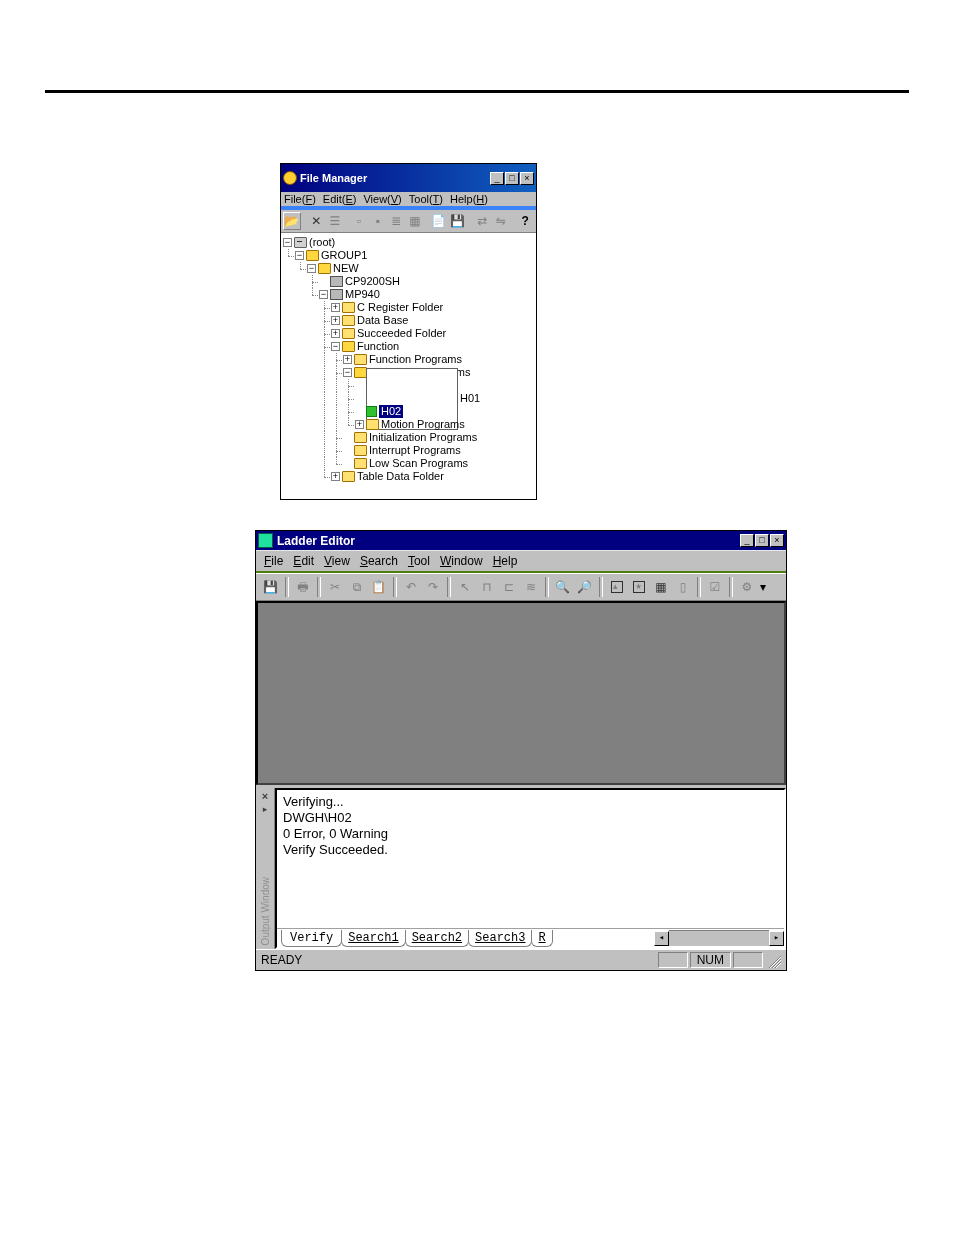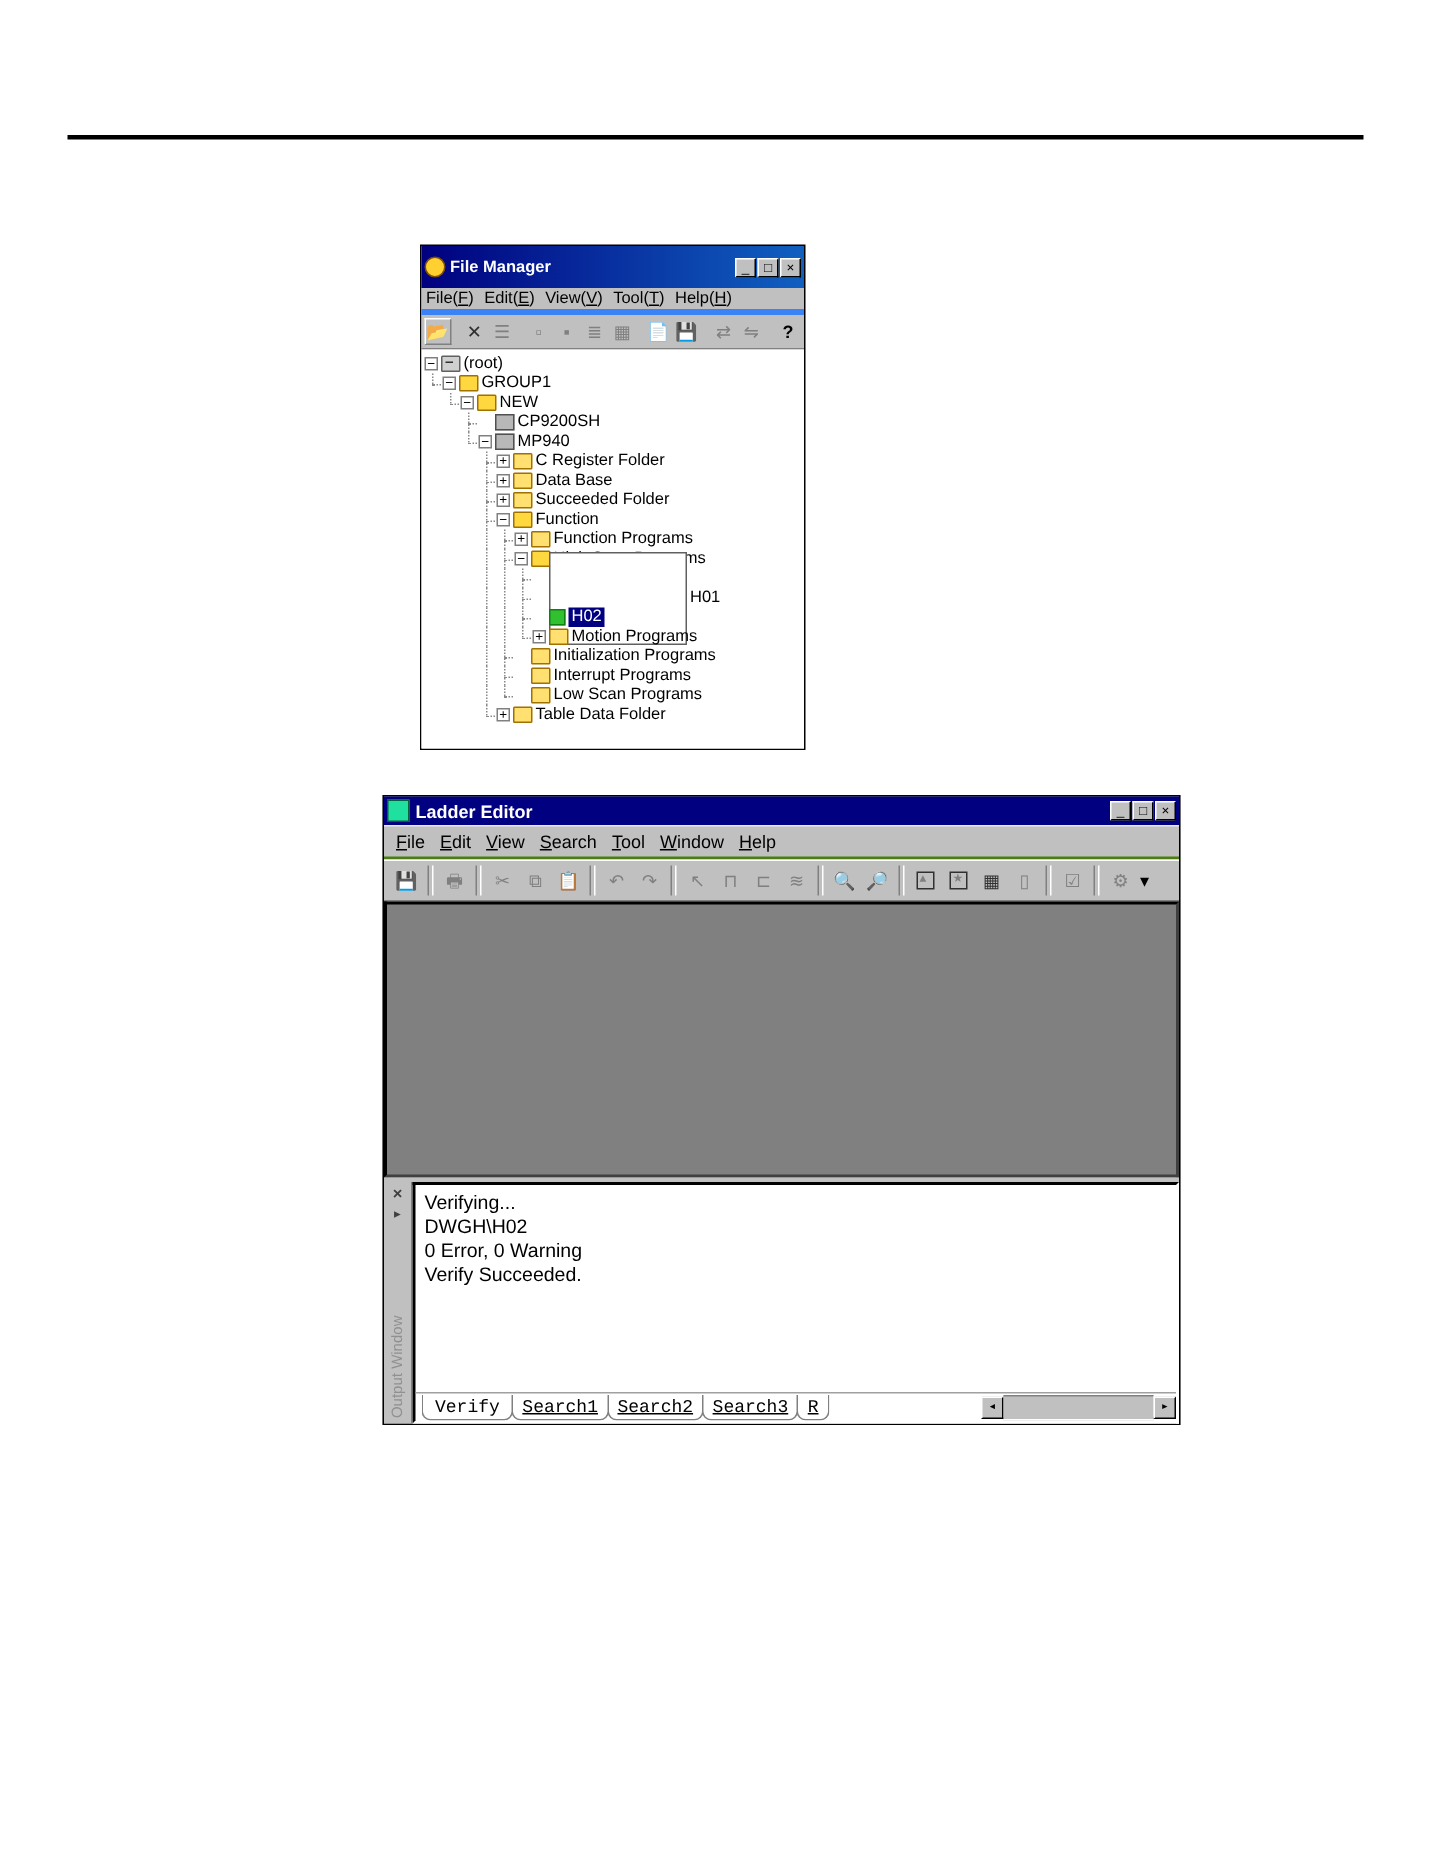--- a/index.html
+++ b/index.html
@@ -746,14 +746,21 @@
           <span class="le-tab flat">R</span>
           <span class="le-scroll-end">
             <span class="le-scroll-btn">◂</span>
             <span style="display:inline-block;width:100px;height:15px;background:#c0c0c0;border-top:1px solid #808080;border-bottom:1px solid #fff;"></span>
             <span class="le-scroll-btn">▸</span>
           </span>
         </div>
       </div>
     </div>
 
+    <div class="le-statusbar">
+      <span class="le-status-left">READY</span>
+      <span class="le-status-cell"></span>
+      <span class="le-status-cell">NUM</span>
+      <span class="le-status-cell"></span>
+      <span class="le-grip"></span>
+    </div>
   </div>
 </div>
 
 </body></html>

